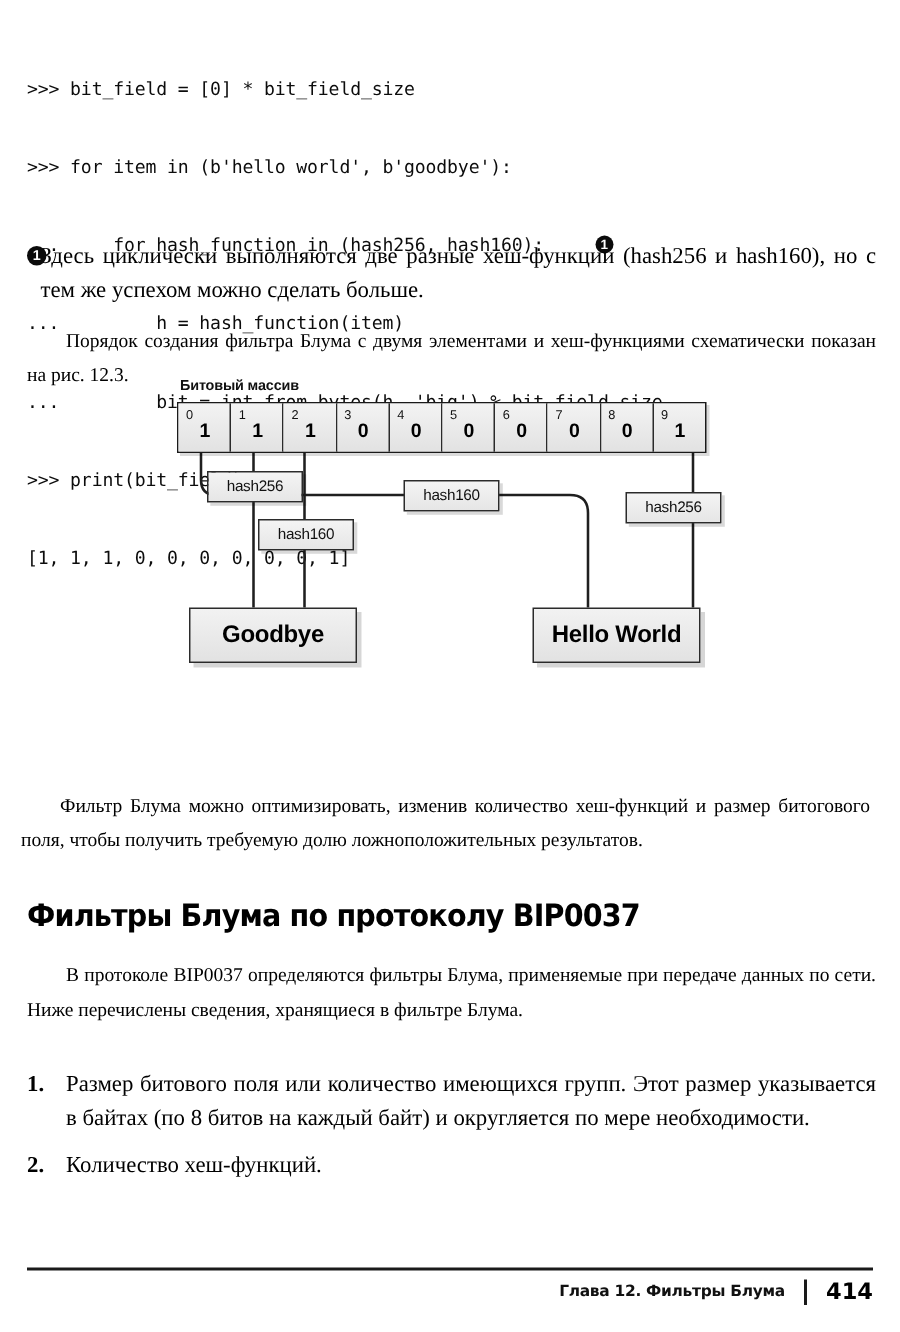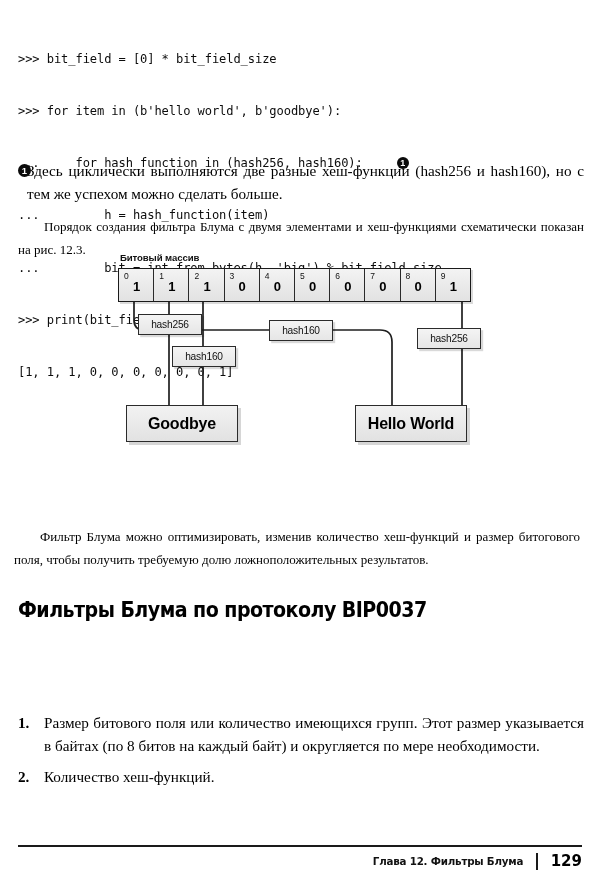--- a/index.html
+++ b/index.html
@@ -366,32 +366,33 @@
 
     <div class="termbox" style="left:126px; top:153px; width:110px;">Goodbye</div>
     <div class="termbox" style="left:355px; top:153px; width:110px;">Hello World</div>
   </div>
 
 
   <div class="para indent" style="left:14px; top:514px; width:566px;margin-top:12px;">Фильтр Блума можно оптимизировать, изменив количество хеш-функций и размер битогового поля, чтобы получить требуемую долю ложноположительных результатов.</div>
 
   <div class="heading">Фильтры Блума по протоколу BIP0037</div>
 
+  <div class="para indent" style="left:18px; top:639px; width:566px;">В протоколе BIP0037 определяются фильтры Блума, применяемые при передаче данных по сети. Ниже перечислены сведения, хранящиеся в фильтре Блума.</div>
 
   <div class="olist">
     <div class="oitem">
       <span class="onum">1.</span>
       <span>Размер битового поля или количество имеющихся групп. Этот размер указывается в байтах (по 8 битов на каждый байт) и округляется по мере необходимости.</span>
     </div>
     <div class="oitem">
       <span class="onum">2.</span>
       <span>Количество хеш-функций.</span>
     </div>
   </div>
 
   <div class="footer-rule"></div>
   <div class="footer">
     <span class="footer-chapter">Глава 12. Фильтры Блума</span>
     <span class="footer-sep"></span>
-    <span class="footer-page">129</span>
+    <span class="footer-page">414</span>
   </div>
 
 </div>
 
 </body></html>

